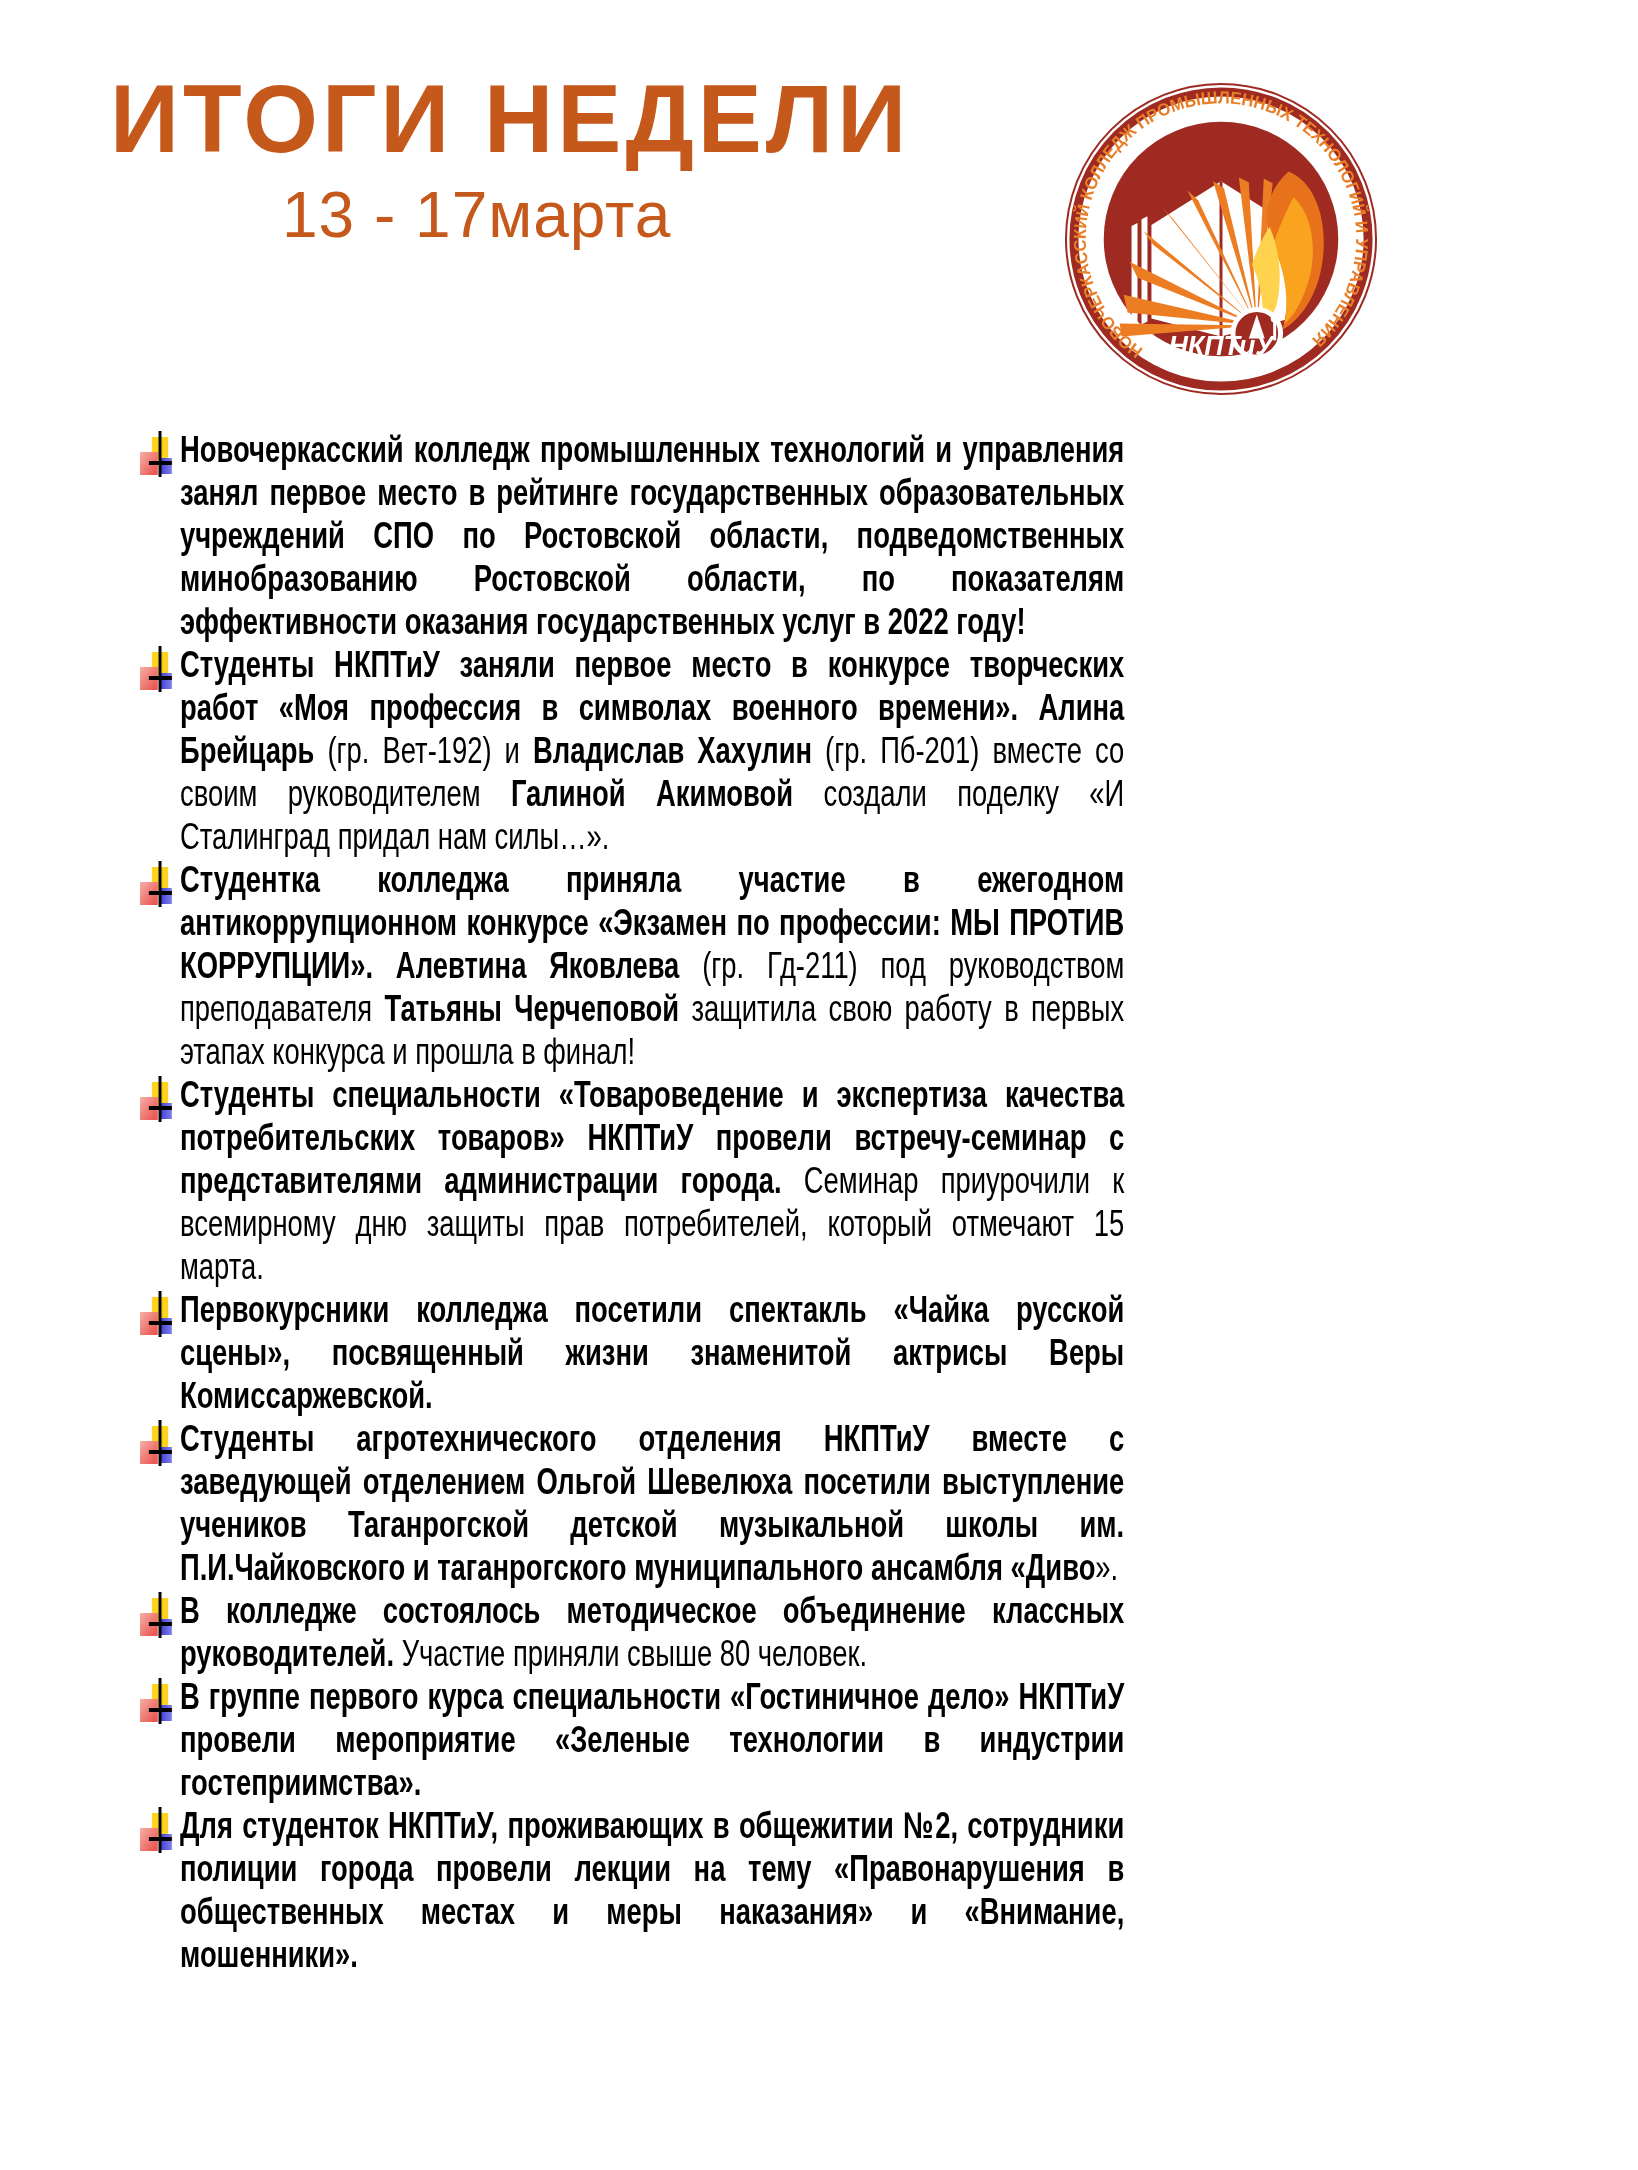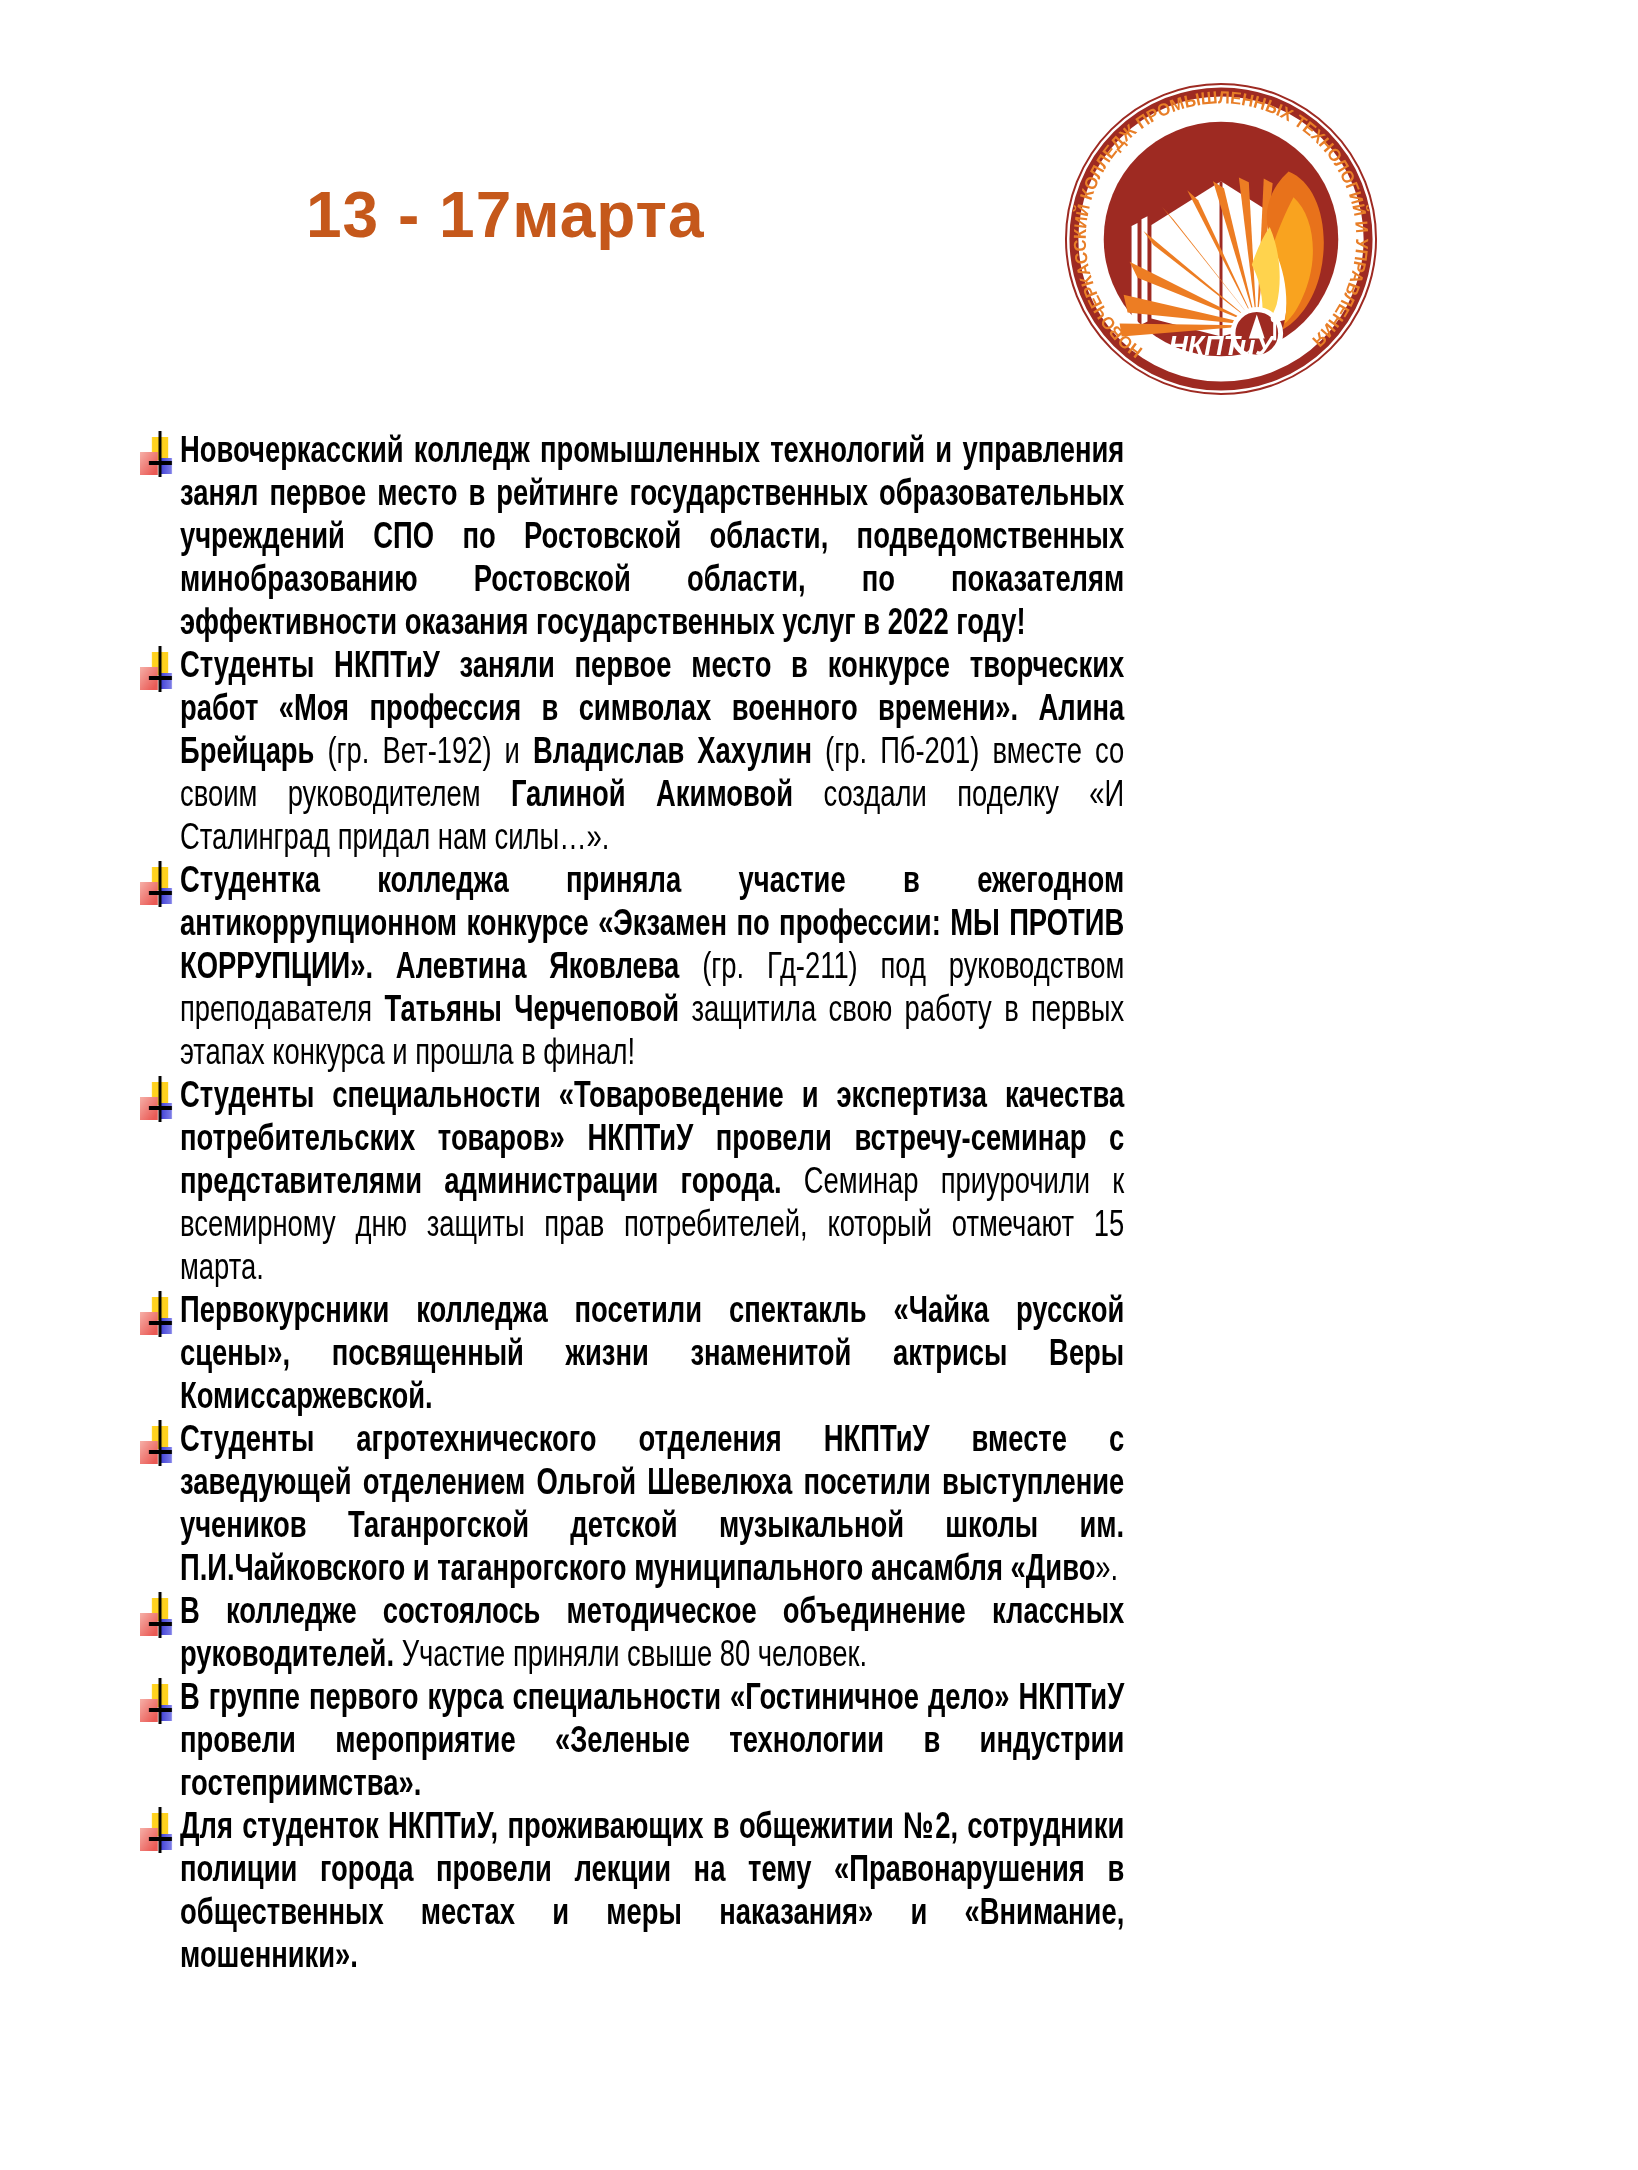--- a/index.html
+++ b/index.html
@@ -3,21 +3,21 @@
 <meta charset="utf-8">
 <style>
   html,body{margin:0;padding:0;background:#fff;}
   .page{position:relative;width:1638px;height:2170px;background:#ffffff;
         font-family:"Liberation Sans",sans-serif;overflow:hidden;}
 
   
   .title{position:absolute;left:110px;top:64px;margin:0;
          font-size:96px;font-weight:bold;letter-spacing:4px;color:#C5581B;white-space:nowrap;}
   .subtitle{position:absolute;left:282px;top:178px;
-         font-size:64px;font-weight:bold;letter-spacing:1px;color:#C5581B;white-space:nowrap;margin-left:24px;}
+         font-size:64px;font-weight:normal;letter-spacing:1px;color:#C5581B;white-space:nowrap;}
 
   
   .logo{position:absolute;left:1062px;top:80px;width:318px;height:318px;}
 
   
   .news{position:absolute;left:180px;top:428px;width:1276px;margin:0;padding:0;list-style:none;
         transform:scaleX(0.74);transform-origin:0 0;
         font-size:37px;line-height:43px;font-weight:bold;text-align:justify;color:#000;}
   .news li{position:relative;margin:0;padding:0;}
   .news .r{font-weight:normal;}
@@ -33,20 +33,21 @@
   .bullet .sq-b{left:26px;top:27px;width:17px;height:16px;
                 background:linear-gradient(90deg,#3B3BD6,#8080E8);}
   .bullet .ln-v{left:25px;top:0;width:4px;height:46px;background:#000;}
   .bullet .ln-h{left:12px;top:30px;width:31px;height:4px;background:#000;}
 </style>
 </head>
 <body>
 
 <div class="page">
 
+  <h1 class="title">ИТОГИ НЕДЕЛИ</h1>
   <div class="subtitle">13 - 17марта</div>
 
   <div class="logo">
     <svg width="318" height="318" viewBox="0 0 320 320">
       <defs>
         <path id="ringpath" d="M 82 271 A 136 136 0 1 1 238 271" fill="none"></path>
       </defs>
 
       <circle cx="160" cy="160" r="156" fill="#ffffff" stroke="#9E2A22" stroke-width="2"></circle>
       <circle cx="160" cy="160" r="148" fill="none" stroke="#9E2A22" stroke-width="9"></circle>

